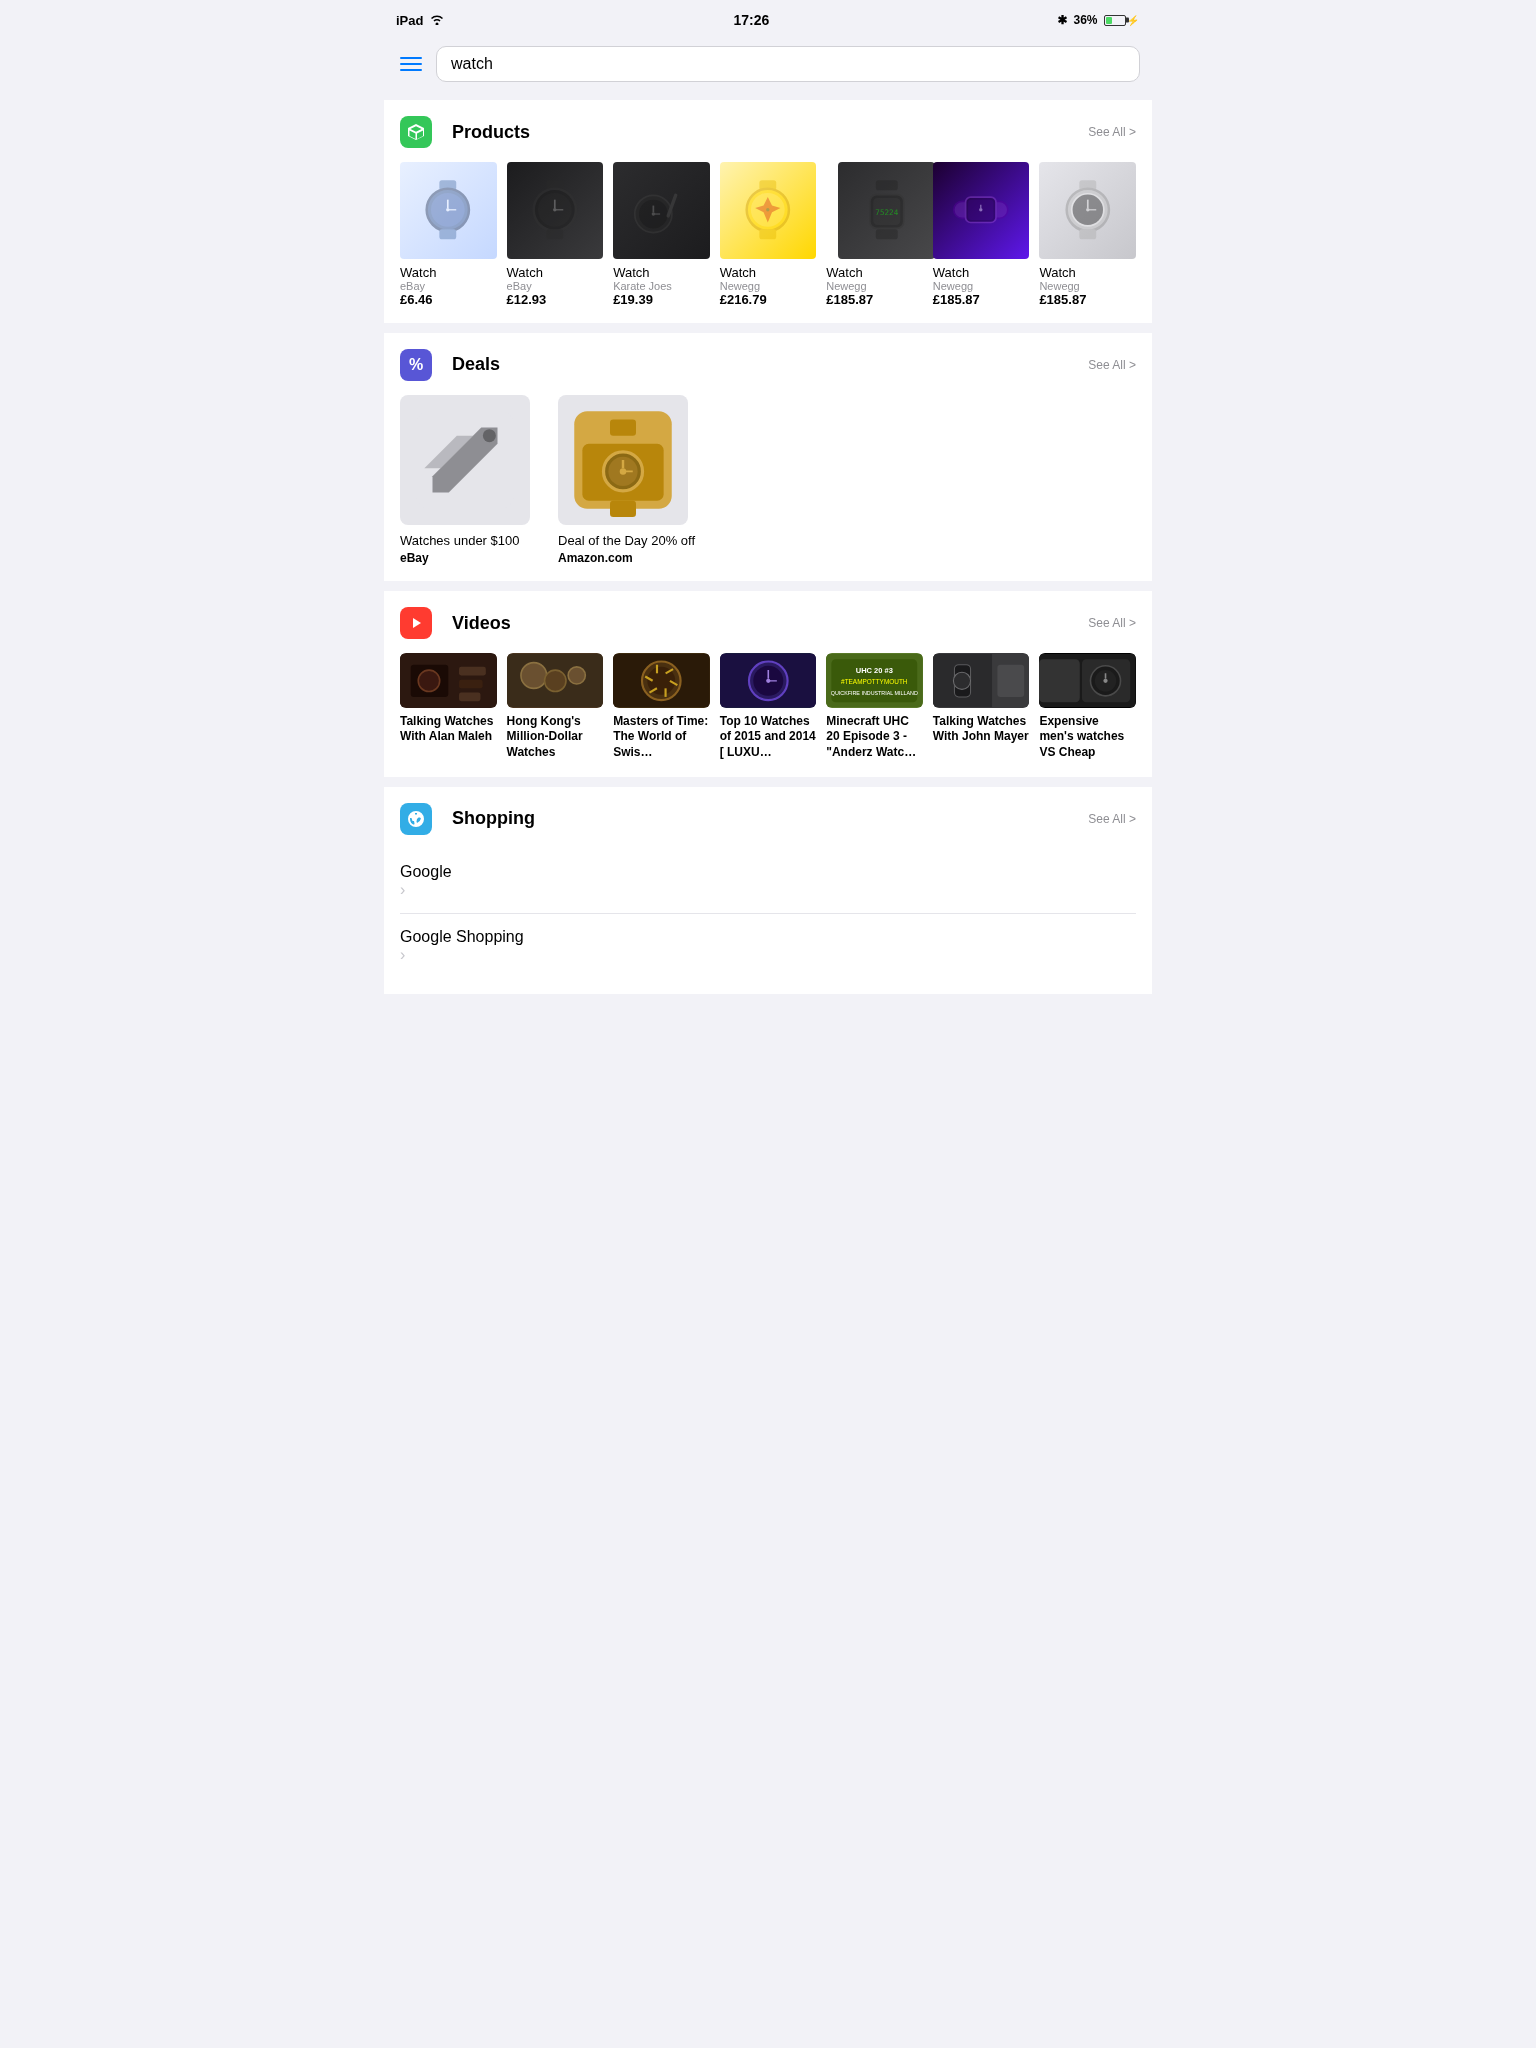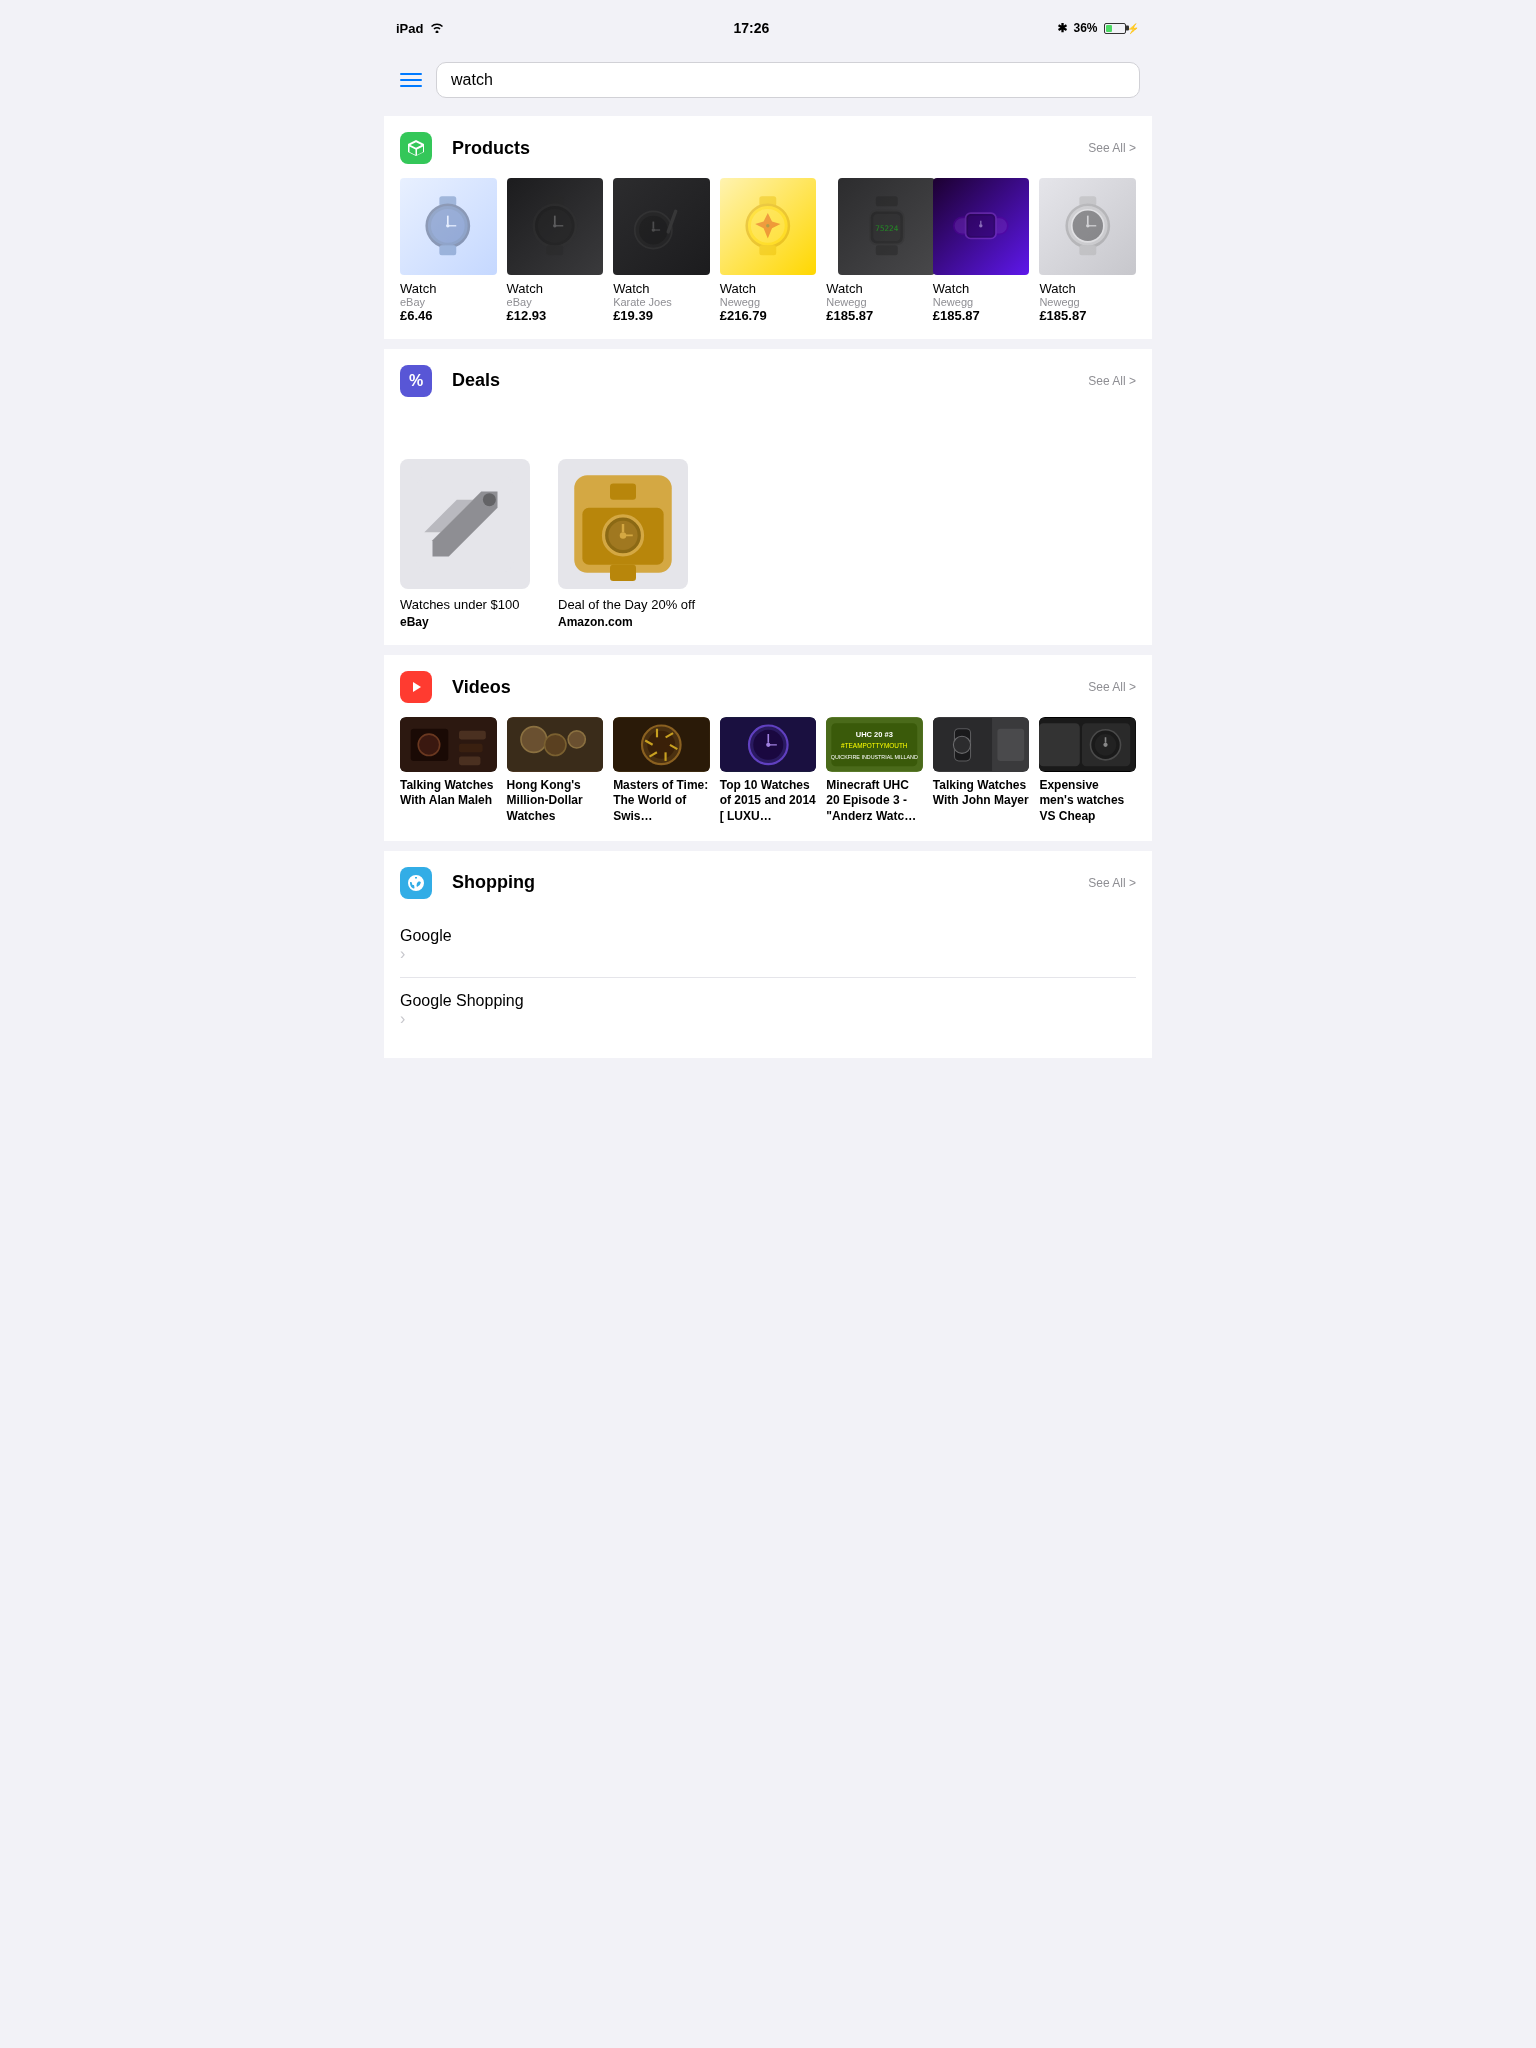--- a/index.html
+++ b/index.html
@@ -12,21 +12,21 @@
       font-size: 14px;
       color: #000;
     }
 
     
     .status-bar {
       background: #f2f2f7;
       display: flex;
       justify-content: space-between;
       align-items: center;
-      padding: 20px 12px;
+      padding: 12px 12px;
       font-size: 13px;
       font-weight: 600;
     }
     .status-left { display: flex; align-items: center; gap: 6px; }
     .status-center { font-size: 14px; font-weight: 600; }
     .status-right { display: flex; align-items: center; gap: 6px; font-size: 12px; }
     .battery-bar {
       display: inline-flex; align-items: center; gap: 2px;
     }
     .battery-outline {
@@ -130,21 +130,21 @@
     .product-name { font-size: 13px; font-weight: 500; color: #000; }
     .product-source { font-size: 11px; color: #8e8e93; }
     .product-price { font-size: 13px; font-weight: 600; color: #000; }
 
     
     .deals-scroll {
       display: flex;
       gap: 14px;
     }
     .deal-item {
-      width: 144px; cursor: pointer; margin-top: 48px;
+      width: 144px; cursor: pointer;
     }
     .deal-img {
       width: 130px; height: 130px;
       border-radius: 8px;
       background: #e5e5ea;
       display: flex; align-items: center; justify-content: center;
       overflow: hidden;
       margin-bottom: 8px;
     }
     .deal-title { font-size: 13px; color: #000; font-weight: 400; line-height: 1.3; }

